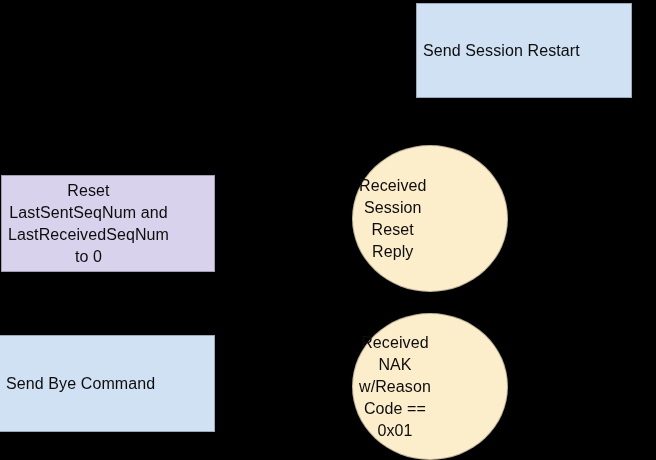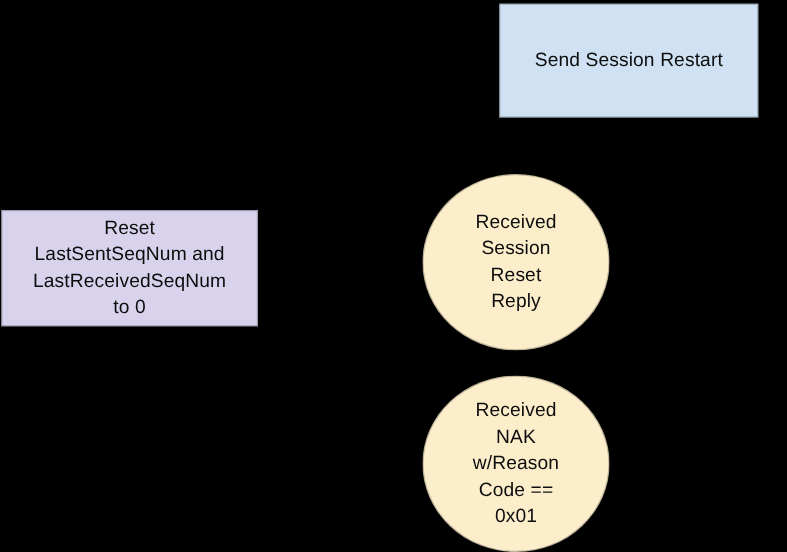--- a/index.html
+++ b/index.html
@@ -14,21 +14,21 @@
     height: 460px;
     background: #000000;
     overflow: hidden;
     font-family: "Liberation Sans", sans-serif;
   }
   .node {
     position: absolute;
     box-sizing: border-box;
     display: flex;
     align-items: center;
-    justify-content: center;
+    justify-content: flex-start;
     text-align: center;
     color: #0d0d0d;
     font-size: 16px;
     line-height: 22px;
     font-family: "Liberation Sans", sans-serif;
     white-space: pre-line;
     letter-spacing: 0.1px;
   }
   .rect {
     border: 1px solid rgba(0,0,0,0.25);
@@ -69,20 +69,23 @@
     <span class="node-label">Send Session Restart</span>
   </div>
 
   <div class="node rect" id="node-reset-seqnums" style="background:#d9d2ec;">
     <span class="node-label">Reset
 LastSentSeqNum and
 LastReceivedSeqNum
 to 0</span>
   </div>
 
+  <div class="node rect" id="node-send-bye-command" style="background:#cfe1f2;">
+    <span class="node-label">Send Bye Command</span>
+  </div>
 
   <div class="node ellipse" id="node-received-session-reset-reply" style="background:#fceecb;">
     <span class="node-label">Received
 Session
 Reset
 Reply</span>
   </div>
 
   <div class="node ellipse" id="node-received-nak" style="background:#fceecb;">
     <span class="node-label">Received

